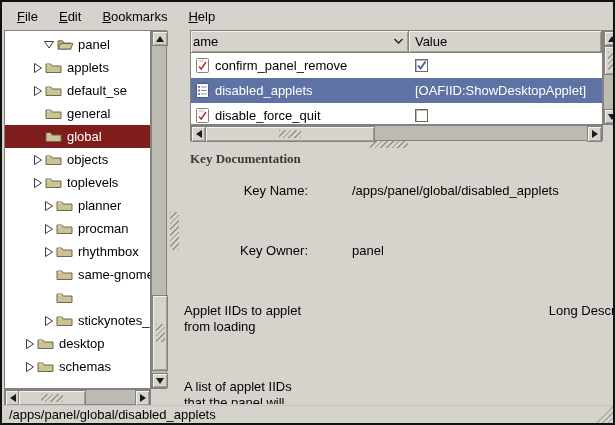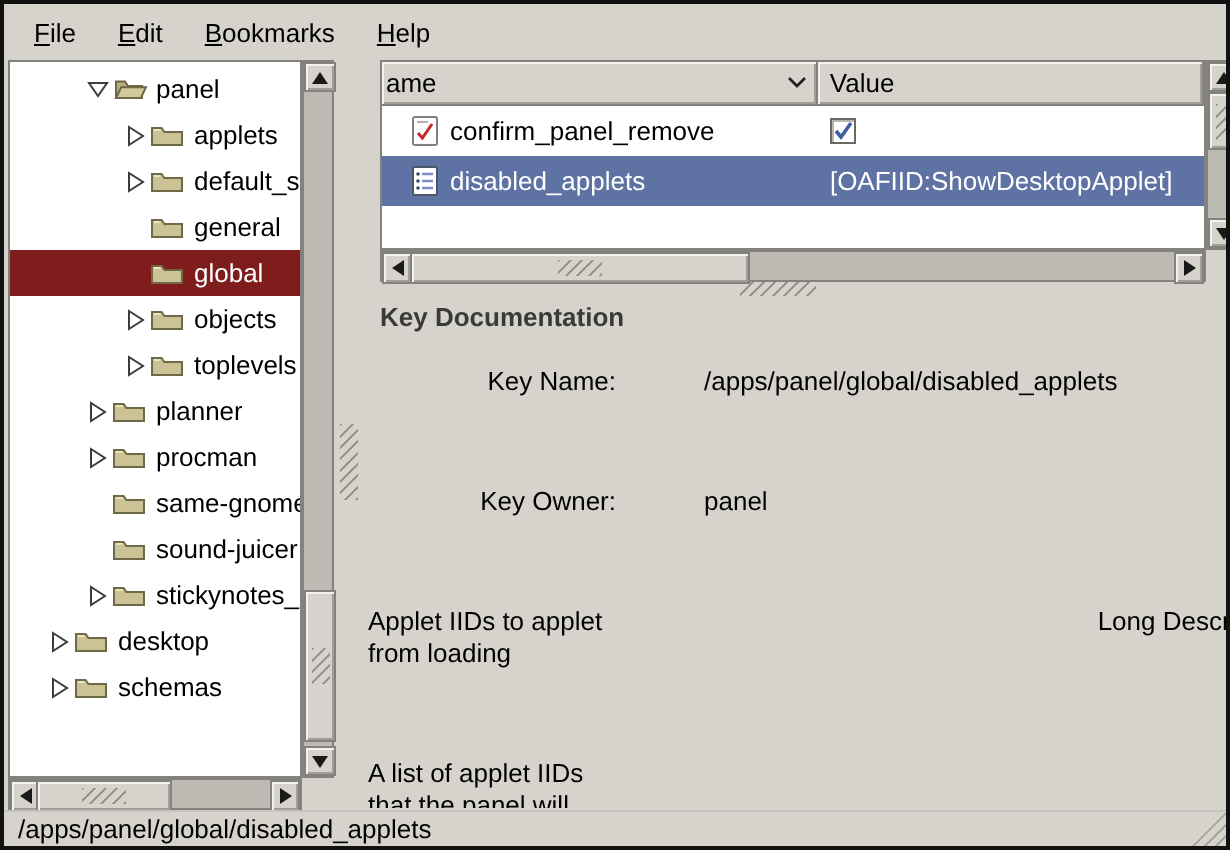--- a/index.html
+++ b/index.html
@@ -13,21 +13,21 @@
   .menubar{position:absolute;left:2px;top:2px;right:2px;height:24px;display:flex;align-items:center;padding-left:10px;gap:15px;}
   .menu-item{padding:2px 3px;cursor:default;white-space:nowrap;}
   .menu-item .accel{text-decoration:underline;text-underline-offset:1px;}
   
   .tree-viewport{position:absolute;left:2px;top:28px;width:147px;height:359px;background:#fff;
     border:1px solid #84827c;box-sizing:border-box;overflow:hidden;}
   .tree-inner{padding-top:2px;}
   .tree-row{height:23px;display:flex;align-items:center;white-space:nowrap;}
   .tree-row.lvl0{padding-left:17px;}
   .tree-row.lvl1{padding-left:36px;}
-  .tree-row.lvl2{padding-left:55px;}
+  .tree-row.lvl2{padding-left:25px;}
   .tree-row.selected{background:#7f1d1d;color:#fff;}
   .expander{width:15px;height:12px;display:flex;align-items:center;justify-content:center;flex:0 0 15px;}
   .ficon{width:18px;height:13px;margin-right:4px;flex:0 0 18px;display:flex;align-items:center;}
   .tlabel{overflow:hidden;}
   
   .sb-trough{position:absolute;background:#bcbab3;border:1px solid #84827c;box-sizing:border-box;}
   .sb-btn{position:absolute;background:#d6d3cd;border:1px solid #84827c;
     box-shadow:inset 1px 1px 0 #f3f2ef,inset -1px -1px 0 #a09e97;box-sizing:border-box;
     display:flex;align-items:center;justify-content:center;}
   .sb-thumb{position:absolute;background:#d6d3cd;border:1px solid #84827c;
@@ -60,36 +60,36 @@
   .kp-col{background:#d6d3cd;border-right:1px solid #84827c;border-bottom:1px solid #84827c;
     box-shadow:inset 1px 1px 0 #f3f2ef,inset -1px -1px 0 #a09e97;box-sizing:border-box;
     display:flex;align-items:center;}
   .kp-col-name{width:219px;padding-left:2px;}
   .kp-col-name .hdr-label{flex:1;overflow:hidden;}
   .kp-col-value{width:194px;padding-left:6px;}
   .sort-ind{margin-right:4px;display:flex;align-items:center;}
   .kp-body{position:relative;background:#fff;height:71px;overflow:hidden;}
   .kp-row{height:25px;display:flex;align-items:center;}
   .kp-row.selected{background:#5e73a4;color:#fff;}
-  .kp-cell-name{width:219px;display:flex;align-items:center;padding-left:15px;box-sizing:border-box;white-space:nowrap;overflow:hidden;}
+  .kp-cell-name{width:219px;display:flex;align-items:center;padding-left:5px;box-sizing:border-box;white-space:nowrap;overflow:hidden;}
   .kp-cell-value{width:194px;display:flex;align-items:center;padding-left:6px;box-sizing:border-box;white-space:nowrap;overflow:hidden;}
   .key-icon{width:14px;height:16px;margin-right:5px;display:flex;align-items:center;flex:0 0 14px;}
   .checkbox{width:13px;height:13px;background:#fff;border:1px solid #6b6962;box-sizing:border-box;
     box-shadow:inset 1px 1px 0 #b9b7b0;display:flex;align-items:center;justify-content:center;}
   .kp-vscroll .up{left:0;top:0;width:16px;height:15px;}
   .kp-vscroll .dn{left:0;bottom:0;width:16px;height:15px;}
   .kp-vscroll .thumb{left:0;top:15px;width:16px;height:29px;}
   .kp-vscroll{left:413px;top:0;width:16px;height:95px;}
   .kp-hscroll{left:0;top:95px;width:413px;height:16px;}
   .kp-hscroll .lf{left:0;top:0;width:15px;height:16px;}
   .kp-hscroll .rt{right:0;top:0;width:15px;height:16px;}
   .kp-hscroll .thumb{left:14px;top:0;width:170px;height:16px;}
   
   .docs{position:absolute;left:182px;top:146px;width:430px;height:256px;overflow:hidden;}
-  .docs-title{position:absolute;left:6px;top:3px;font-weight:bold;color:#3a3a3a;}
+  .docs-title{position:absolute;left:6px;top:3px;font-weight:bold;color:#3a3a3a;font-family:Liberation Serif, serif;}
   .doc-fields{position:absolute;left:0;top:35px;display:grid;grid-template-columns:124px 298px;column-gap:6px;row-gap:5px;gap:44px;}
   .doc-label{text-align:right;line-height:16px;}
   .doc-value{line-height:16px;}
   
   .statusbar{position:absolute;left:0;top:403px;width:611px;height:18px;border-top:1px solid #c6c4be;
     display:flex;align-items:center;padding-left:7px;box-sizing:border-box;}
   .resize-grip{position:absolute;right:0;bottom:0;width:17px;height:17px;
     background:repeating-linear-gradient(135deg,#a5a39c 0 1px,rgba(0,0,0,0) 1px 4px);
     clip-path:polygon(100% 0,100% 100%,0 100%);}
 </style>
@@ -228,41 +228,54 @@
           </span>
         <span class="ficon">
             <svg width="17" height="13" viewBox="0 0 17 13">
               <path d="M1 3 L5.8 3 L7.2 5 L16 5 L16 11.5 L1 11.5 Z" fill="#cbc295" stroke="#6e6a48"></path>
               <path d="M2 4 L5.2 4" stroke="#ece4bd"></path>
             </svg>
           </span>
         <span class="tlabel">procman</span>
       </div>
 
+      <div class="tree-row lvl1">
+        <span class="expander">
+            <svg width="11" height="12">
+              <path d="M2.5 1.5 L9.5 6 L2.5 10.5 Z" fill="#fff" stroke="#3c3c3c"></path>
+            </svg>
+          </span>
+        <span class="ficon">
+            <svg width="17" height="13" viewBox="0 0 17 13">
+              <path d="M1 3 L5.8 3 L7.2 5 L16 5 L16 11.5 L1 11.5 Z" fill="#cbc295" stroke="#6e6a48"></path>
+              <path d="M2 4 L5.2 4" stroke="#ece4bd"></path>
+            </svg>
+          </span>
+        <span class="tlabel">rhythmbox</span>
+      </div>
 
       <div class="tree-row lvl1">
         <span class="expander"></span>
         <span class="ficon">
             <svg width="17" height="13" viewBox="0 0 17 13">
               <path d="M1 3 L5.8 3 L7.2 5 L16 5 L16 11.5 L1 11.5 Z" fill="#cbc295" stroke="#6e6a48"></path>
               <path d="M2 4 L5.2 4" stroke="#ece4bd"></path>
             </svg>
           </span>
         <span class="tlabel">same-gnome</span>
       </div>
 
       <div class="tree-row lvl1">
         <span class="expander"></span>
         <span class="ficon">
             <svg width="17" height="13" viewBox="0 0 17 13">
               <path d="M1 3 L5.8 3 L7.2 5 L16 5 L16 11.5 L1 11.5 Z" fill="#cbc295" stroke="#6e6a48"></path>
               <path d="M2 4 L5.2 4" stroke="#ece4bd"></path>
             </svg>
           </span>
-        <span class="tlabel">sound-juicer</span>
       </div>
 
       <div class="tree-row lvl1">
         <span class="expander">
             <svg width="11" height="12">
               <path d="M2.5 1.5 L9.5 6 L2.5 10.5 Z" fill="#fff" stroke="#3c3c3c"></path>
             </svg>
           </span>
         <span class="ficon">
             <svg width="17" height="13" viewBox="0 0 17 13">
@@ -381,20 +394,35 @@
                   <path d="M5 4 L10.5 4 M5 7.5 L10.5 7.5 M5 11 L10.5 11" stroke="#7d8fc0" stroke-width="1.2"></path>
                 </svg>
               </span>
             <span>disabled_applets</span>
           </div>
           <div class="kp-cell-value">
             <span>[OAFIID:ShowDesktopApplet]</span>
           </div>
         </div>
 
+        <div class="kp-row">
+          <div class="kp-cell-name">
+            <span class="key-icon">
+                <svg width="13" height="15" viewBox="0 0 13 15">
+                  <rect x="0.5" y="0.5" width="12" height="14" rx="1" fill="#fff" stroke="#82807a"></rect>
+                  <path d="M2.5 3 L8 3" stroke="#b5b3ac"></path>
+                  <path d="M3 8.5 L5.2 11 L10 4" stroke="#c22a2a" stroke-width="1.5" fill="none"></path>
+                </svg>
+              </span>
+            <span>disable_force_quit</span>
+          </div>
+          <div class="kp-cell-value">
+            <span class="checkbox"></span>
+          </div>
+        </div>
 
       </div>
     </div>
 
     <div class="sb-trough kp-vscroll">
       <div class="sb-btn up">
           <span class="arr arr-up"></span>
         </div>
       <div class="sb-thumb thumb">
           <span class="grip grip-v"></span>

